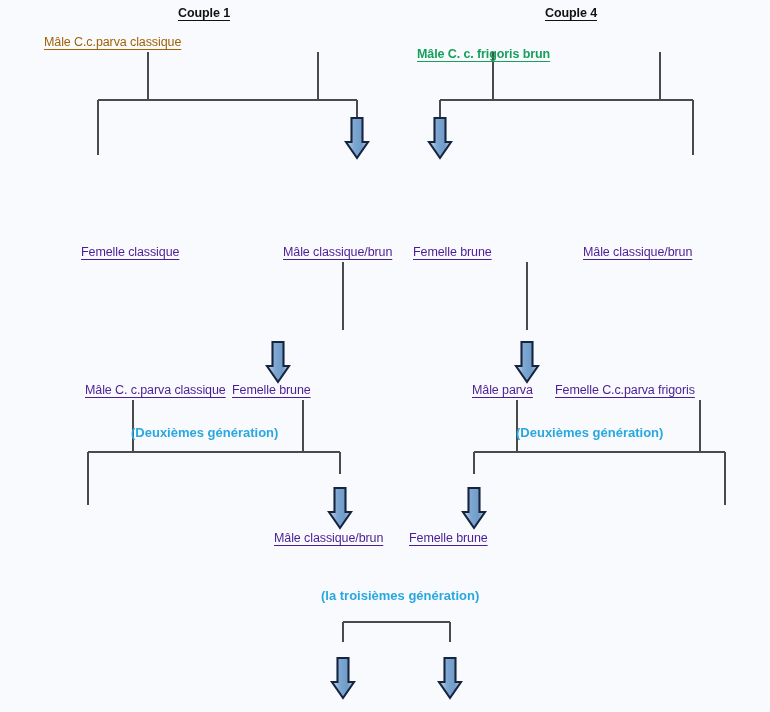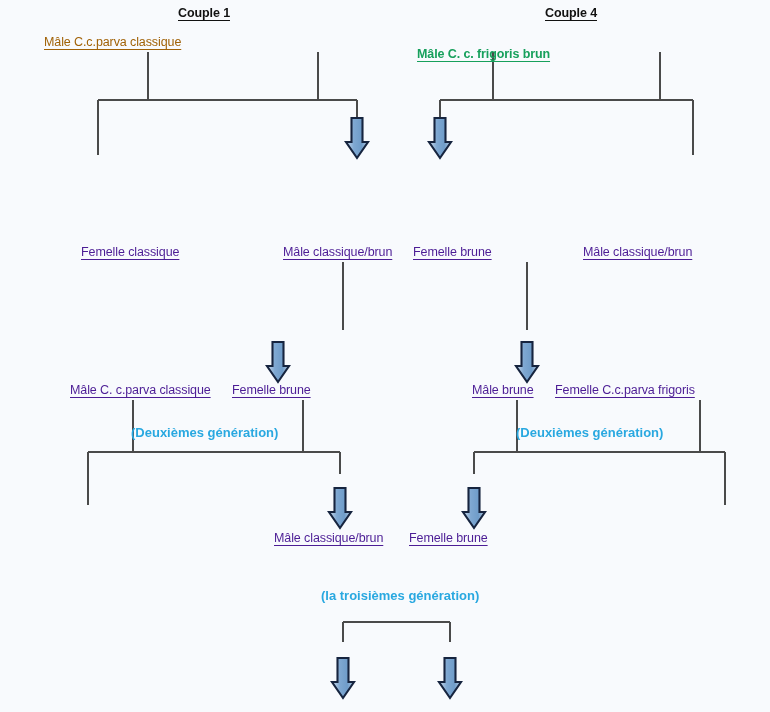--- a/index.html
+++ b/index.html
@@ -147,23 +147,23 @@
   <div class="lbl brown" style="left:44px; top:35px;">Mâle C.c.parva classique</div>
 
   <div class="lbl green" style="left:417px; top:35px;margin-top:12px;"> Mâle C. c. frigoris brun</div>
 
   <div class="lbl plain" style="left:81px; top:245px;">Femelle classique</div>
   <div class="lbl plain" style="left:283px; top:245px;">Mâle classique/brun</div>
   <div class="lbl plain" style="left:413px; top:245px;">Femelle brune</div>
   <div class="lbl plain" style="left:583px; top:245px;">Mâle classique/brun</div>
 
 
-  <div class="lbl plain" style="left:70px; top:383px;">Mâle C. c.parva classique</div>
+  <div class="lbl plain" style="left:85px; top:383px;">Mâle C. c.parva classique</div>
   <div class="lbl plain" style="left:232px; top:383px;">Femelle brune</div>
-  <div class="lbl plain" style="left:472px; top:383px;">Mâle brune</div>
+  <div class="lbl plain" style="left:472px; top:383px;">Mâle parva</div>
   <div class="lbl plain" style="left:555px; top:383px;">Femelle C.c.parva frigoris</div>
 
   <div class="note" style="left:131px; top:425px;">(Deuxièmes génération)</div>
   <div class="note" style="left:516px; top:425px;">(Deuxièmes génération)</div>
 
   <div class="lbl plain" style="left:274px; top:531px;">Mâle classique/brun</div>
   <div class="lbl plain" style="left:409px; top:531px;">Femelle brune</div>
 
   <div class="note" style="left:301px; top:588px;margin-left:20px;">(la troisièmes  génération)</div>
 

